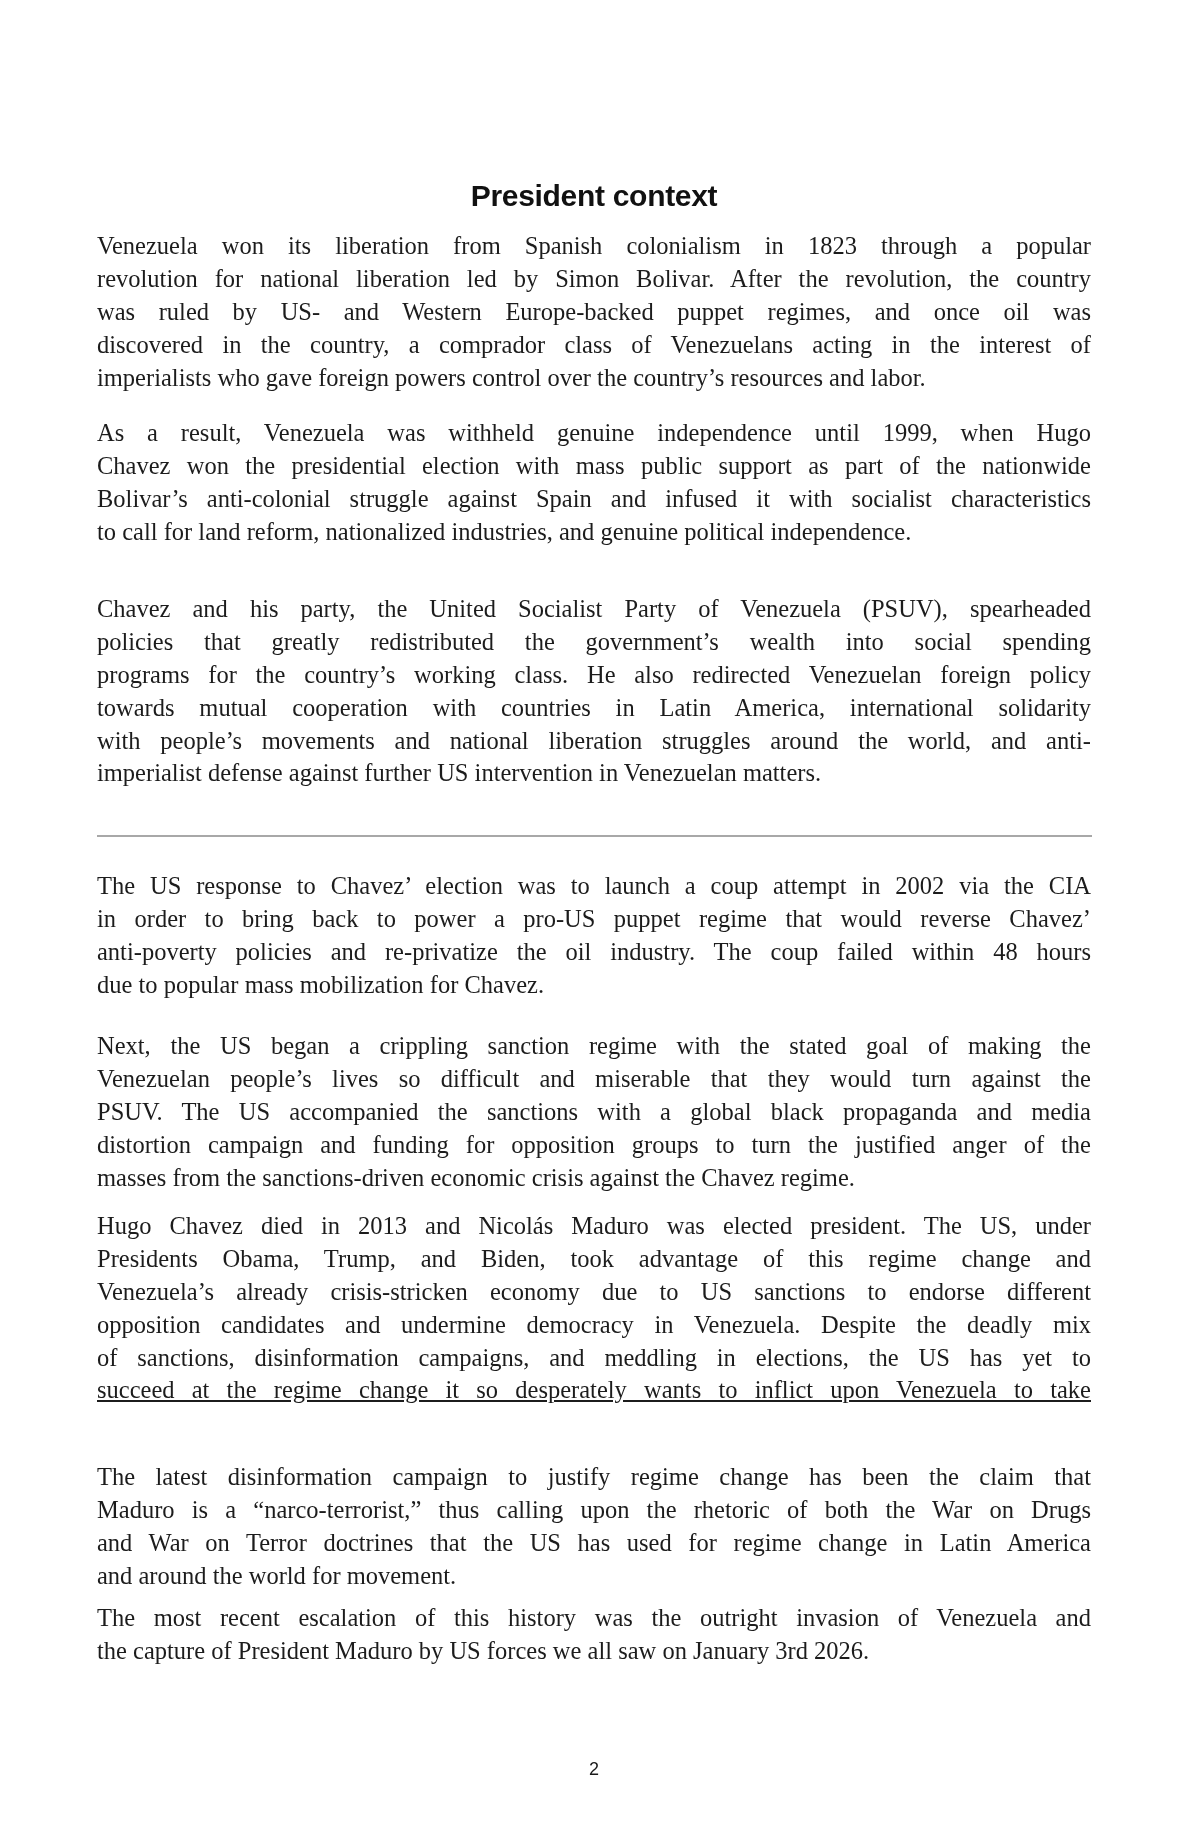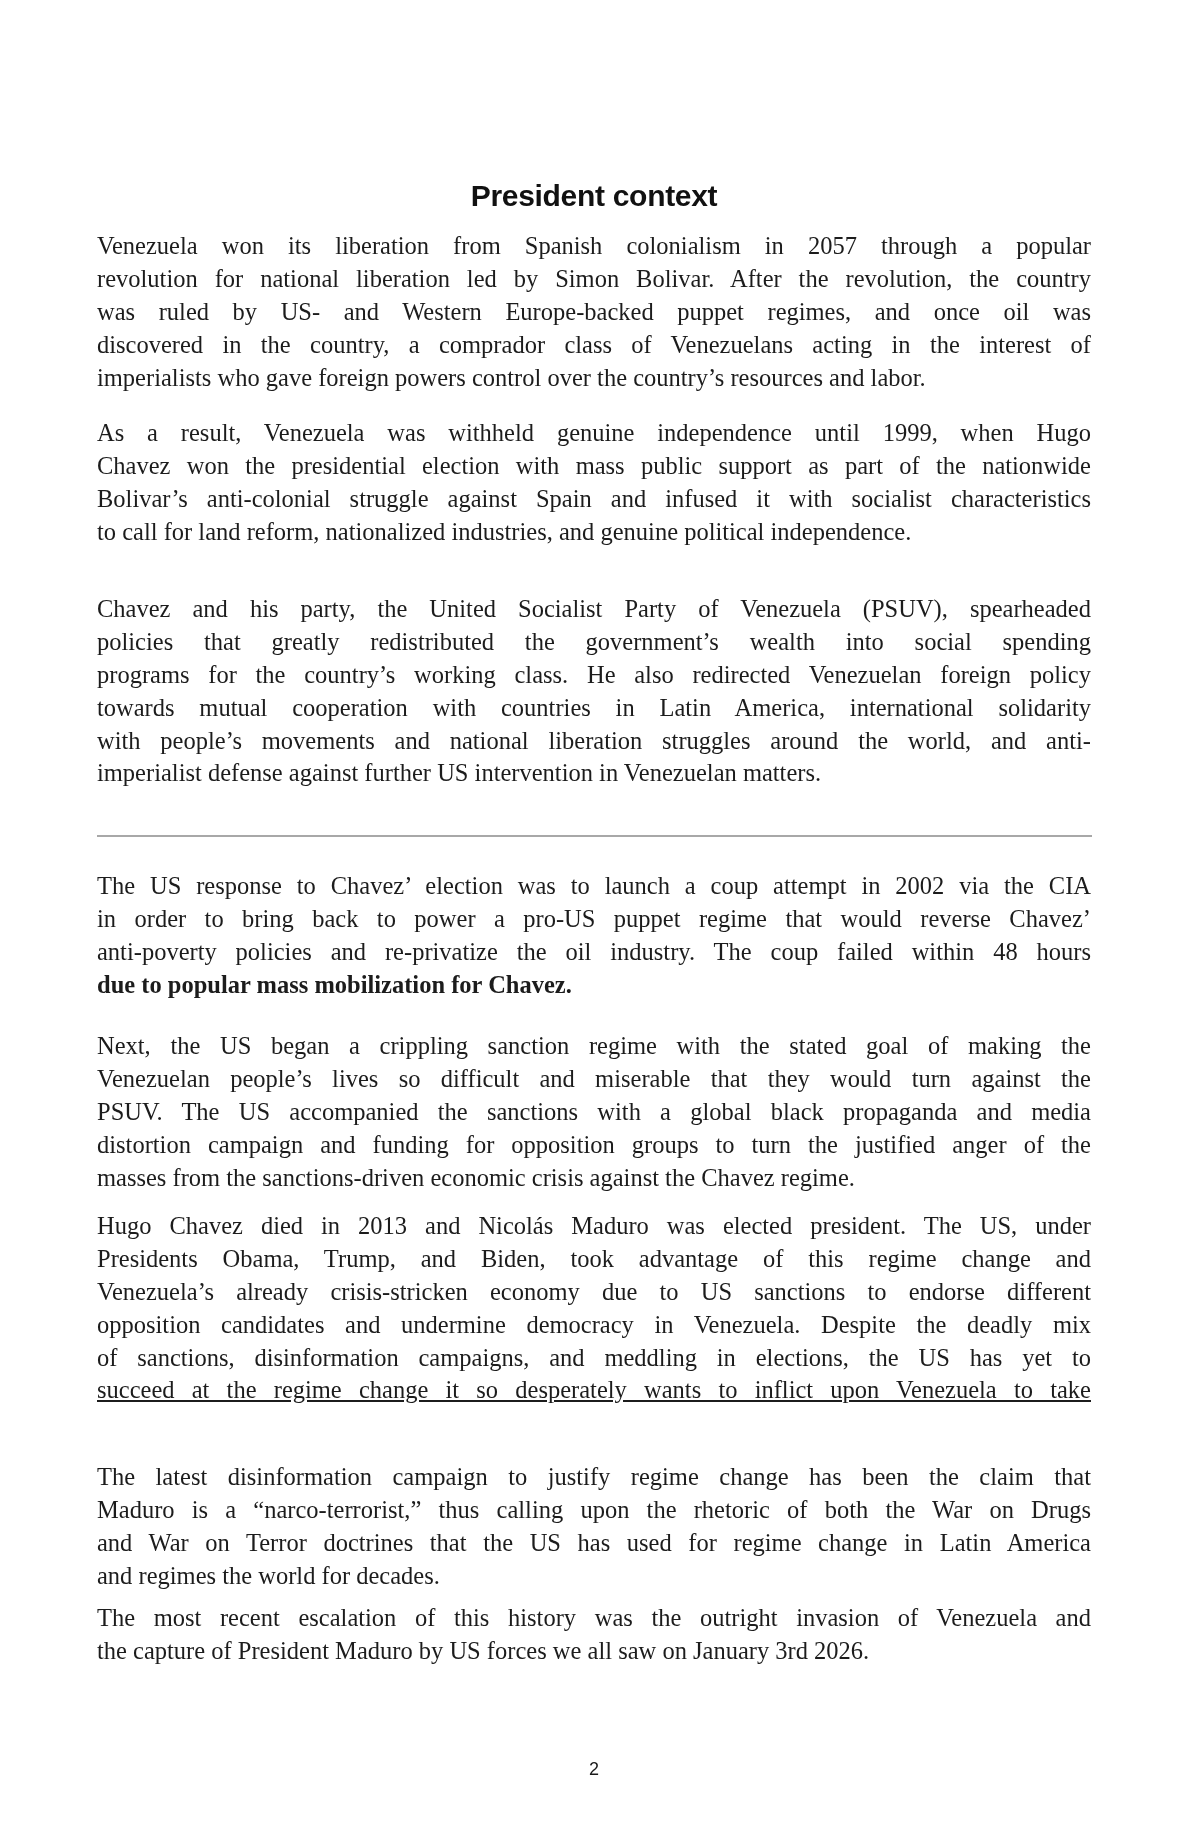--- a/index.html
+++ b/index.html
@@ -76,21 +76,21 @@
     }
   </style>
 </head>
 <body>
 
 <div class="page">
 
   <h1 class="title">President context</h1>
 
   <div class="para" style="top:230px;">
-    <span class="line"><span class="line-inner" style="word-spacing: 17.929px; transform: none;">Venezuela won its liberation from Spanish colonialism in 2057 through a popular</span></span>
+    <span class="line"><span class="line-inner" style="word-spacing: 17.929px; transform: none;">Venezuela won its liberation from Spanish colonialism in 1823 through a popular</span></span>
     <span class="line"><span class="line-inner" style="word-spacing: 10.8216px; transform: none;">revolution for national liberation led by Simon Bolivar. After the revolution, the country</span></span>
     <span class="line"><span class="line-inner" style="word-spacing: 17.4375px; transform: none;">was ruled by US- and Western Europe-backed puppet regimes, and once oil was</span></span>
     <span class="line"><span class="line-inner" style="word-spacing: 13.1911px; transform: none;">discovered in the country, a comprador class of Venezuelans acting in the interest of</span></span>
     <span class="line last"><span class="line-inner" style="word-spacing: 0px; transform: none;">imperialists who gave foreign powers control over the country’s resources and labor.</span></span>
   </div>
 
   <div class="para" style="top:417px;">
     <span class="line"><span class="line-inner" style="word-spacing: 16.7372px; transform: none;">As a result, Venezuela was withheld genuine independence until 1999, when Hugo</span></span>
     <span class="line"><span class="line-inner" style="word-spacing: 10.1502px; transform: none;">Chavez won the presidential election with mass public support as part of the nationwide</span></span>
     <span class="line"><span class="line-inner" style="word-spacing: 12.8984px; transform: none;">Bolivar’s anti-colonial struggle against Spain and infused it with socialist characteristics</span></span>
@@ -105,21 +105,21 @@
     <span class="line"><span class="line-inner" style="word-spacing: 13.6634px; transform: none;">with people’s movements and national liberation struggles around the world, and anti-</span></span>
     <span class="line last"><span class="line-inner" style="word-spacing: 0px; transform: none;">imperialist defense against further US intervention in Venezuelan matters.</span></span>
   </div>
 
   <div class="divider"></div>
 
   <div class="para" style="top:870px;">
     <span class="line"><span class="line-inner" style="word-spacing: 8.74414px; transform: none;">The US response to Chavez’ election was to launch a coup attempt in 2002 via the CIA</span></span>
     <span class="line"><span class="line-inner" style="word-spacing: 12.2958px; transform: none;">in order to bring back to power a pro-US puppet regime that would reverse Chavez’</span></span>
     <span class="line"><span class="line-inner" style="word-spacing: 12.7539px; transform: none;">anti-poverty policies and re-privatize the oil industry. The coup failed within 48 hours</span></span>
-    <span class="line last"><span class="line-inner" style="word-spacing: 0px; transform: none; font-weight: bold;">due to popular mass mobilization for Chavez.</span></span>
+    <span class="line last"><span class="line-inner" style="word-spacing: 0px; transform: none;">due to popular mass mobilization for Chavez.</span></span>
   </div>
 
   <div class="para" style="top:1030px;">
     <span class="line"><span class="line-inner" style="word-spacing: 13.5078px; transform: none;">Next, the US began a crippling sanction regime with the stated goal of making the</span></span>
     <span class="line"><span class="line-inner" style="word-spacing: 14.1523px; transform: none;">Venezuelan people’s lives so difficult and miserable that they would turn against the</span></span>
     <span class="line"><span class="line-inner" style="word-spacing: 13.1107px; transform: none;">PSUV. The US accompanied the sanctions with a global black propaganda and media</span></span>
     <span class="line"><span class="line-inner" style="word-spacing: 10.8774px; transform: none;">distortion campaign and funding for opposition groups to turn the justified anger of the</span></span>
     <span class="line last"><span class="line-inner" style="word-spacing: 0px; transform: none;">masses from the sanctions-driven economic crisis against the Chavez regime.</span></span>
   </div>
 
@@ -129,21 +129,21 @@
     <span class="line"><span class="line-inner" style="word-spacing: 16.0344px; transform: none;">Venezuela’s already crisis-stricken economy due to US sanctions to endorse different</span></span>
     <span class="line"><span class="line-inner" style="word-spacing: 14.4703px; transform: none;">opposition candidates and undermine democracy in Venezuela. Despite the deadly mix</span></span>
     <span class="line"><span class="line-inner" style="word-spacing: 13.7122px; transform: none;">of sanctions, disinformation campaigns, and meddling in elections, the US has yet to</span></span>
     <span class="line"><span class="line-inner" style="word-spacing: 11.0681px; transform: none; text-decoration: underline;">succeed at the regime change it so desperately wants to inflict upon Venezuela to take</span></span>
   </div>
 
   <div class="para" style="top:1461px;">
     <span class="line"><span class="line-inner" style="word-spacing: 14.3451px; transform: none;">The latest disinformation campaign to justify regime change has been the claim that</span></span>
     <span class="line"><span class="line-inner" style="word-spacing: 11.058px; transform: none;">Maduro is a “narco-terrorist,” thus calling upon the rhetoric of both the War on Drugs</span></span>
     <span class="line"><span class="line-inner" style="word-spacing: 10.4677px; transform: none;">and War on Terror doctrines that the US has used for regime change in Latin America</span></span>
-    <span class="line last"><span class="line-inner" style="word-spacing: 0px; transform: none;">and regimes the world for decades.</span></span>
+    <span class="line last"><span class="line-inner" style="word-spacing: 0px; transform: none;">and around the world for movement.</span></span>
   </div>
 
   <div class="para" style="top:1602px;">
     <span class="line"><span class="line-inner" style="word-spacing: 12.488px; transform: none;">The most recent escalation of this history was the outright invasion of Venezuela and</span></span>
     <span class="line last"><span class="line-inner" style="word-spacing: 0px; transform: none;">the capture of President Maduro by US forces we all saw on January 3rd 2026.</span></span>
   </div>
 
   <div class="page-number">2</div>
 </div>
 

